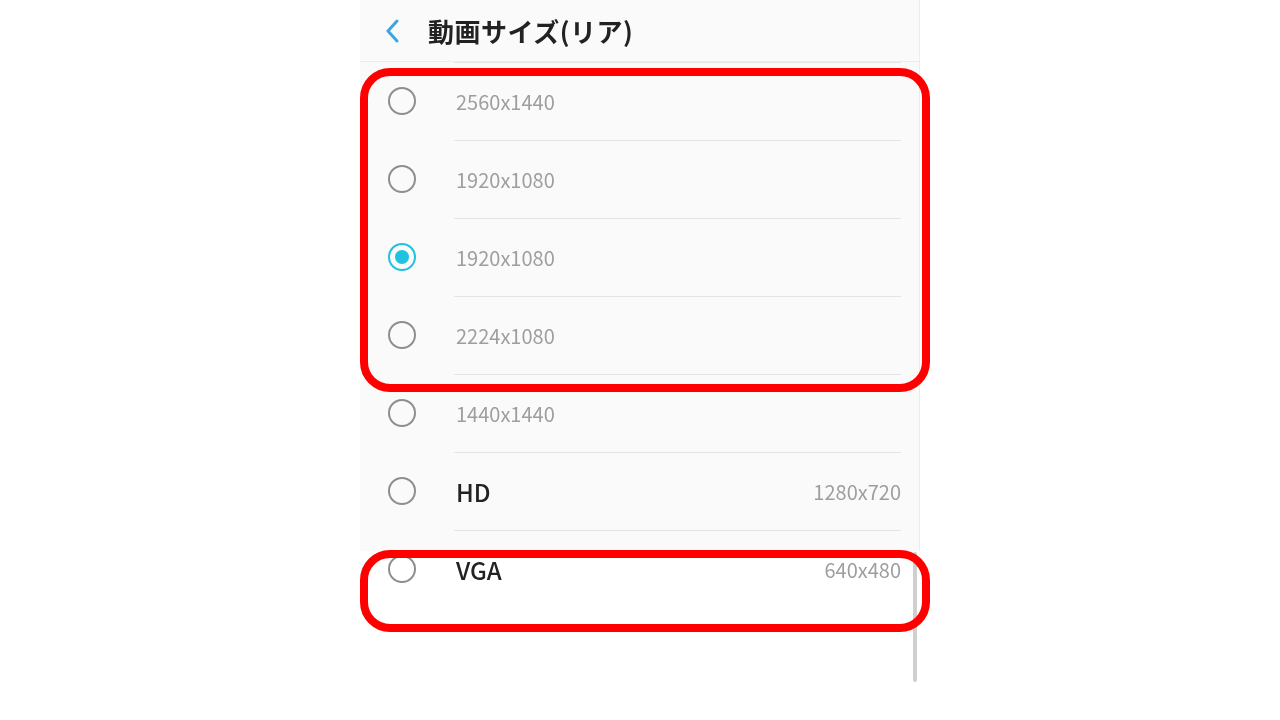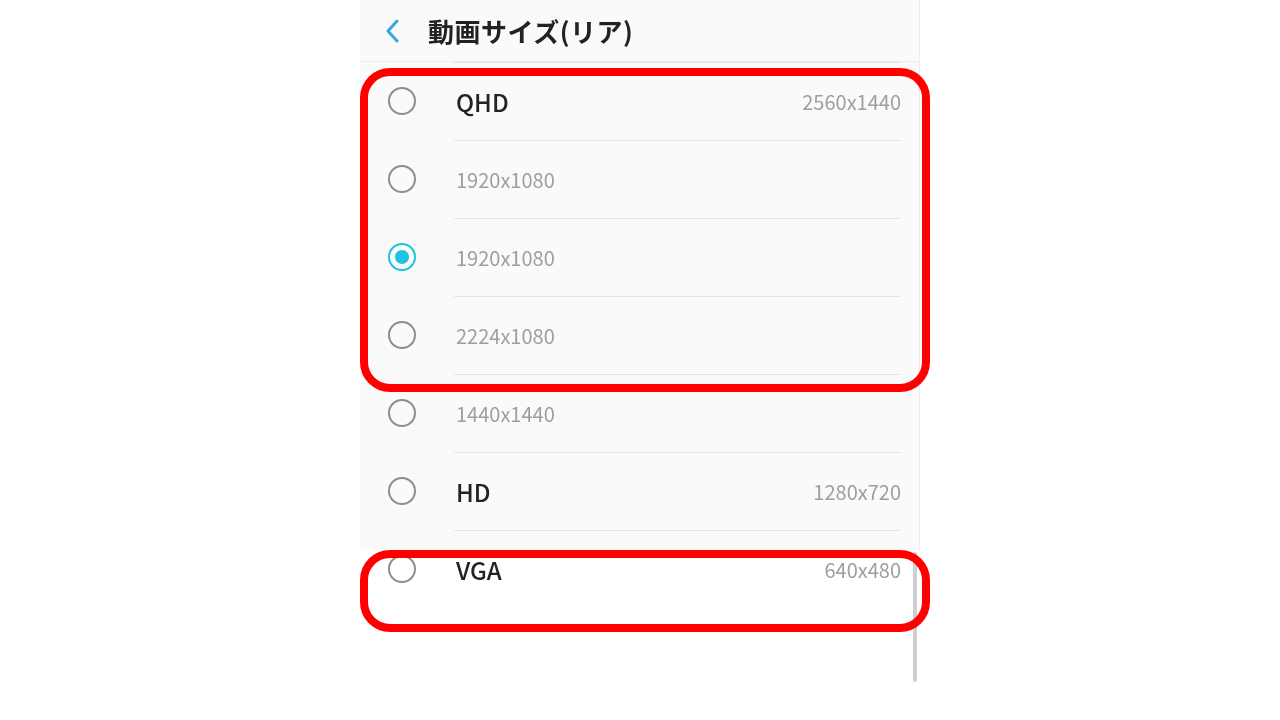--- a/index.html
+++ b/index.html
@@ -128,21 +128,20 @@
     </div>
     <div class="header-title">動画サイズ(リア)</div>
   </div>
 
   <div class="list">
 
 
     <div class="row">
       <div class="sep"></div>
       <div class="radio"></div>
-      <div class="row-label">QHD</div>
       <div class="row-value">2560x1440</div>
     </div>
 
     <div class="row">
       <div class="sep"></div>
       <div class="radio"></div>
       <div class="row-value">1920x1080</div>
     </div>
 
     <div class="row">

